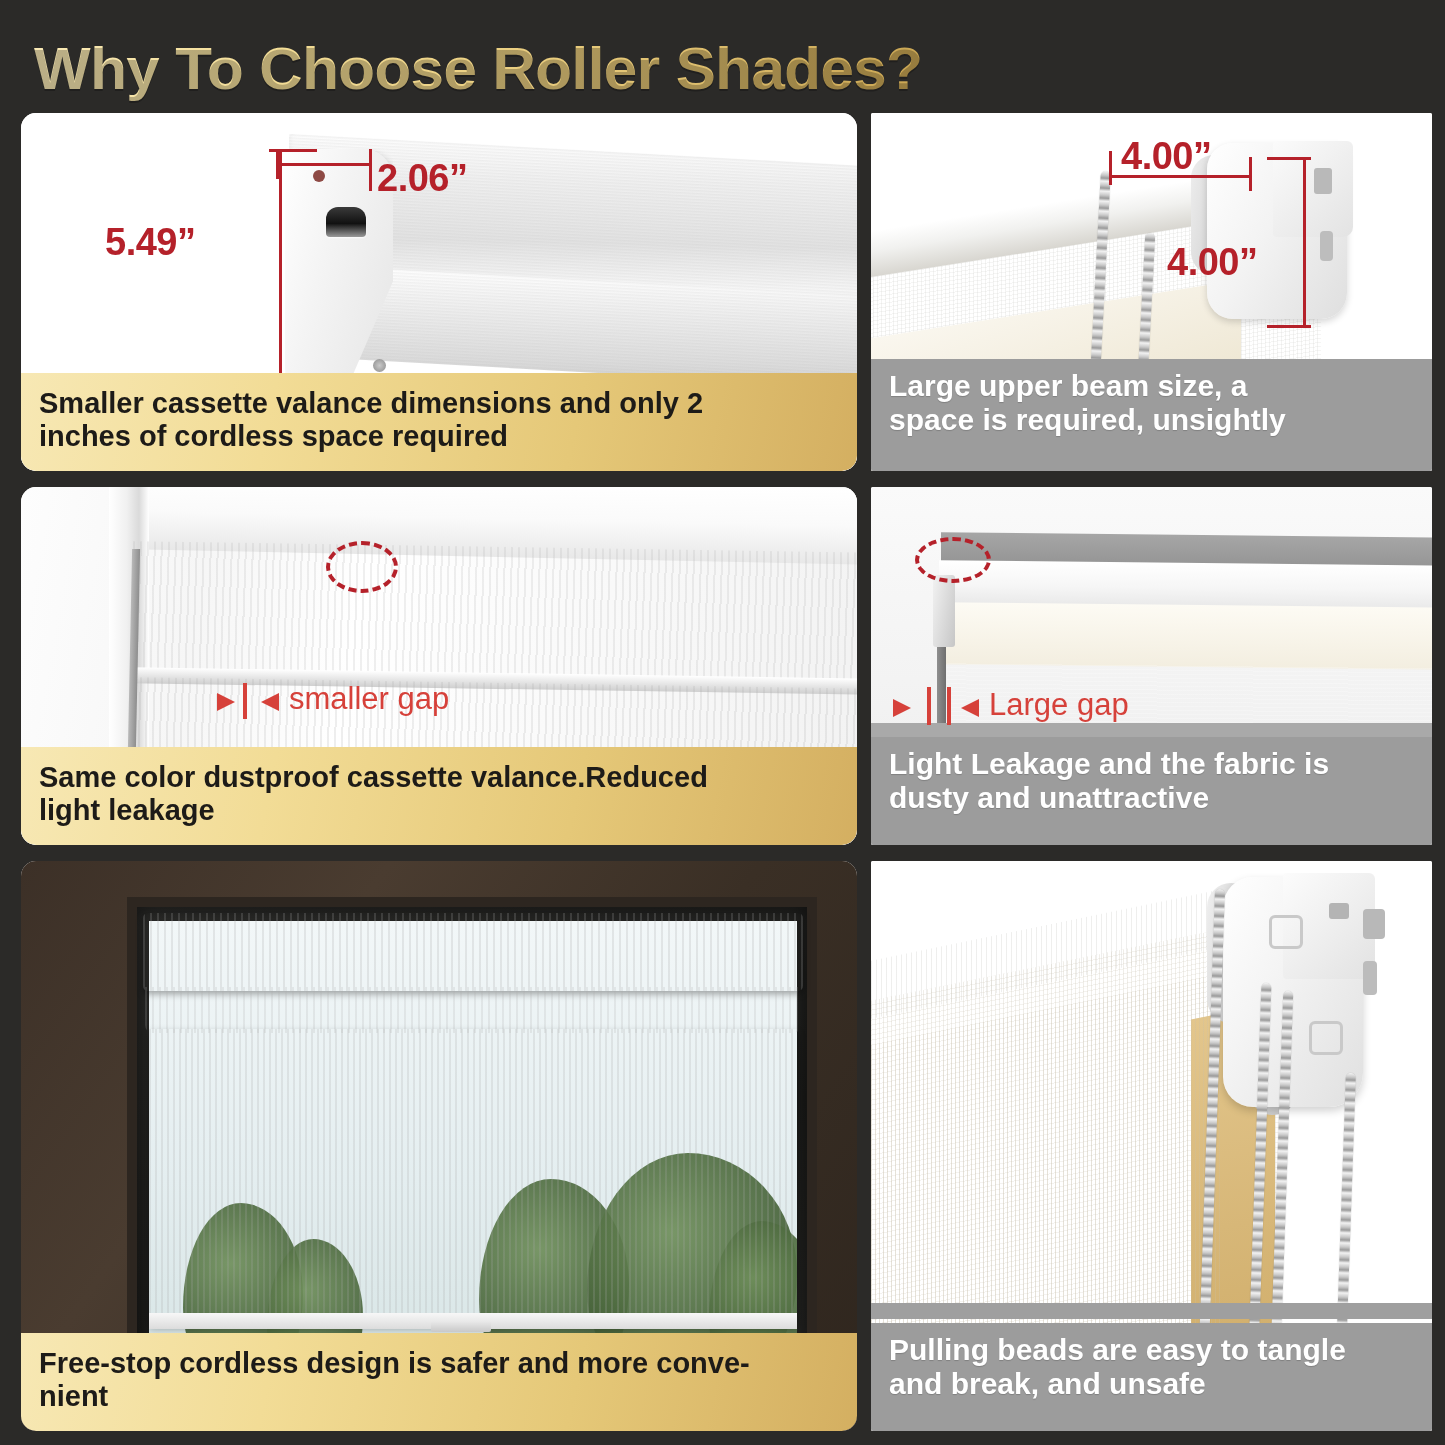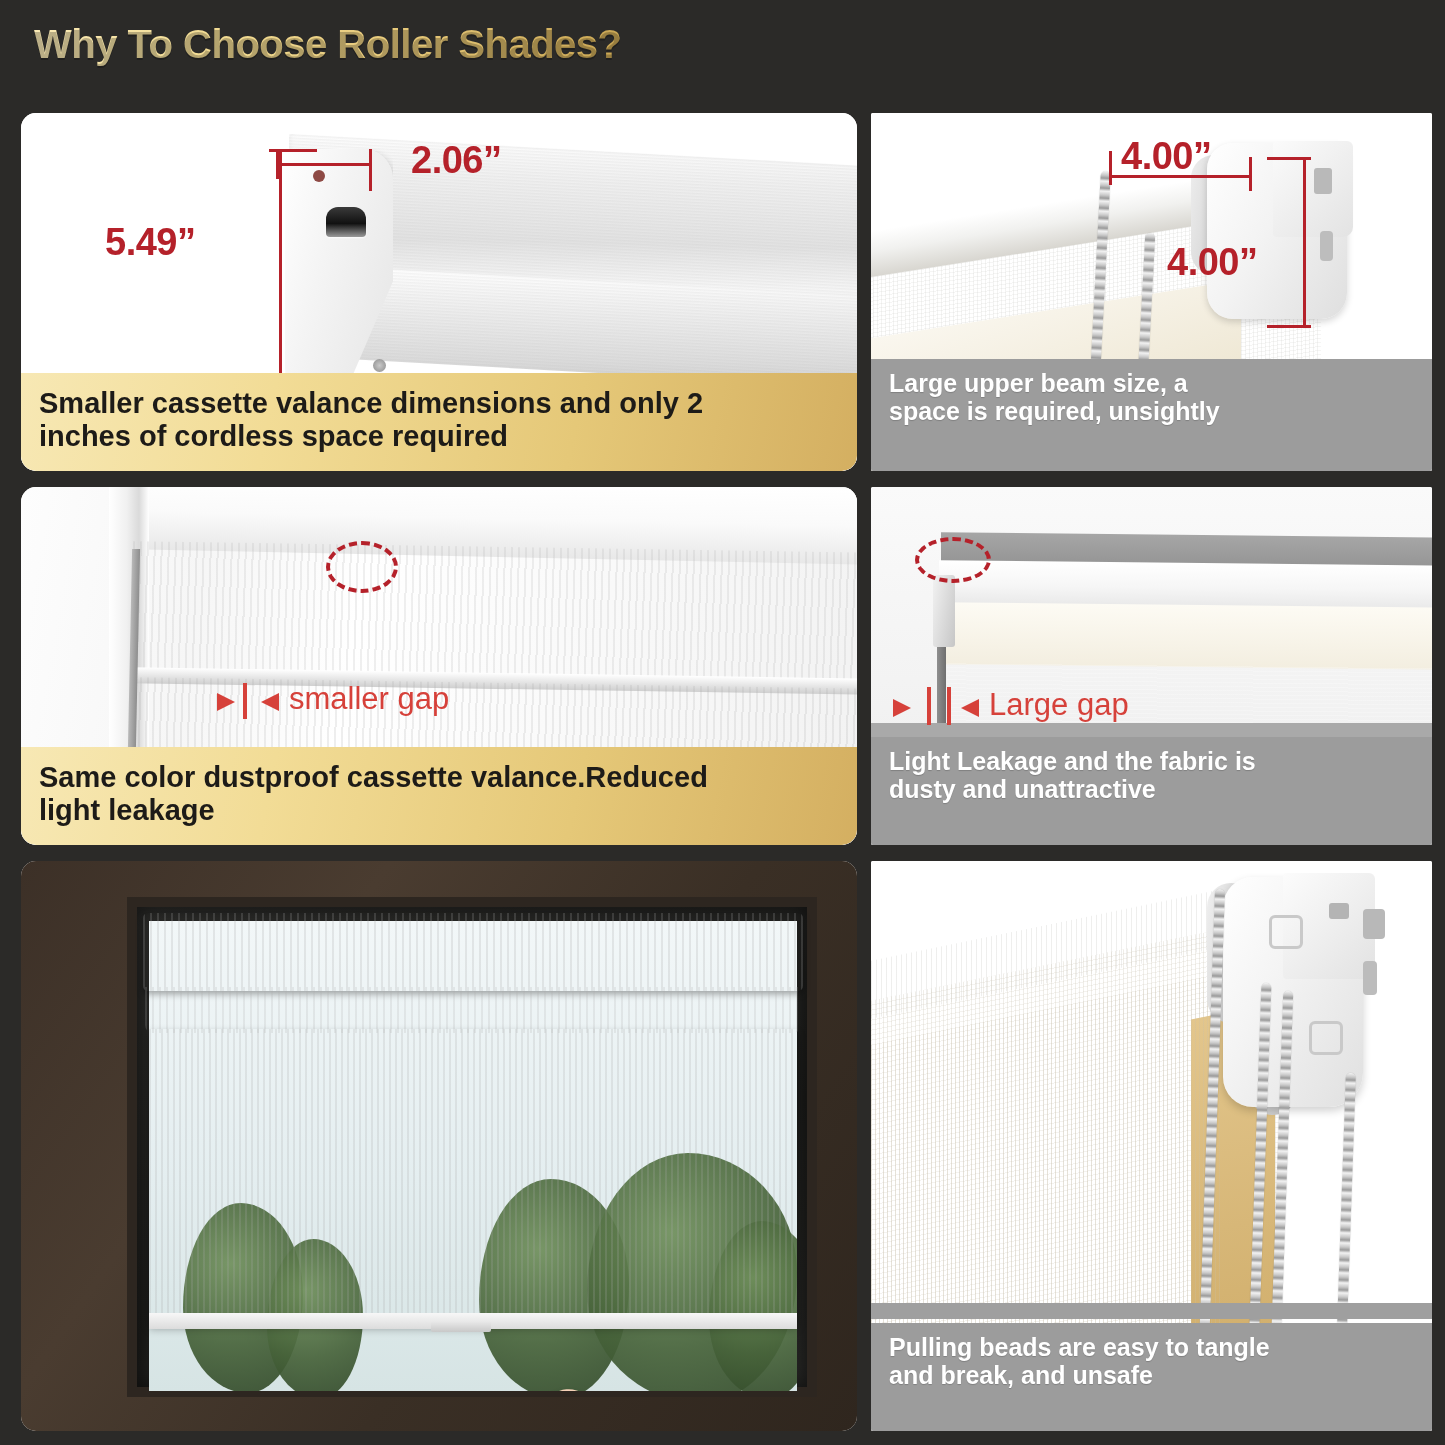--- a/index.html
+++ b/index.html
@@ -10,22 +10,22 @@
     background: #2b2a28;
     font-family: "Liberation Sans", sans-serif;
     overflow: hidden;
     position: relative;
   }
 
   
   .title {
     position: absolute;
     left: 34px;
-    top: 22px;
-    font-size: 40px;
+    top: 34px;
+    font-size: 60px;
     font-weight: bold;
     letter-spacing: -0.5px;
     background: linear-gradient(100deg, #faeab6 0%, #f3dd96 28%, #e8cb7c 60%, #c9a552 100%);
     -webkit-background-clip: text;
     background-clip: text;
     color: transparent;
     -webkit-text-fill-color: transparent;
     white-space: nowrap;
     text-shadow: 0 2px 0 rgba(0,0,0,0.25);
   }
@@ -53,21 +53,21 @@
   .cap.gold {
     background: linear-gradient(102deg, #f7e8b4 0%, #f2dc96 30%, #e5c878 66%, #d4af61 100%);
     color: #1d1b18;
     font-size: 29px;
     height: 98px;
     border-radius: 0 0 15px 15px;
   }
   .cap.gray {
     background: #9c9c9c;
     color: #ffffff;
-    font-size: 25px;
+    font-size: 30px;
     height: 108px;
     padding-top: 10px;
     text-shadow: 0 1px 1px rgba(0,0,0,0.18);
   }
   .cap.gray.tall { height: 112px; }
   .cap .ln { display: block; }
 
   
   .dimtext {
     position: absolute;
@@ -395,21 +395,21 @@
       <div class="p1l-texture"></div>
       <div class="p1l-endcap"></div>
       <div class="p1l-slot"></div>
       <div class="p1l-screw1"></div>
       <div class="p1l-screw2"></div>
       <div class="p1l-knob"></div>
 
       <div class="dimline v" style="left:255px; top:36px;  height:30px;"></div>
       <div class="dimline v" style="left:348px; top:36px;  height:42px;"></div>
       <div class="dimline h" style="left:255px; top:50px;  width:96px;"></div>
-      <div class="dimtext" style="left:356px; top:26px;margin-left:34px;">2.06”</div>
+      <div class="dimtext" style="left:356px; top:44px;">2.06”</div>
 
       <div class="dimline h" style="left:248px; top:36px;  width:48px;"></div>
       <div class="dimline h" style="left:248px; top:330px; width:48px;"></div>
       <div class="dimline v" style="left:258px; top:36px;  height:296px;"></div>
       <div class="dimtext" style="left:72px; top:108px;margin-left:12px;">5.49”</div>
     </div>
 
     <div class="cap gold">
       <span class="ln">Smaller cassette valance dimensions and only 2</span>
       <span class="ln">inches of cordless space required</span>
@@ -512,20 +512,24 @@
         <div class="hand"></div>
 
       </div>
       <div class="p3l-cassette"></div>
       <div class="p3l-cassette2"></div>
       <div class="p3l-fabric"></div>
       <div class="p3l-hem"></div>
       <div class="p3l-tab"></div>
     </div>
 
+    <div class="cap gold">
+      <span class="ln">Free-stop cordless design is safer and more conve-</span>
+      <span class="ln">nient</span>
+    </div>
   </div>
 
   <div class="panel right row3">
     <div class="photo">
       <div class="p3r-bg"></div>
       <div class="p3r-tube"></div>
       <div class="p3r-fabricA"></div>
       <div class="p3r-tan"></div>
       <div class="p3r-fabricB"></div>
       <div class="p3r-disc"></div>

